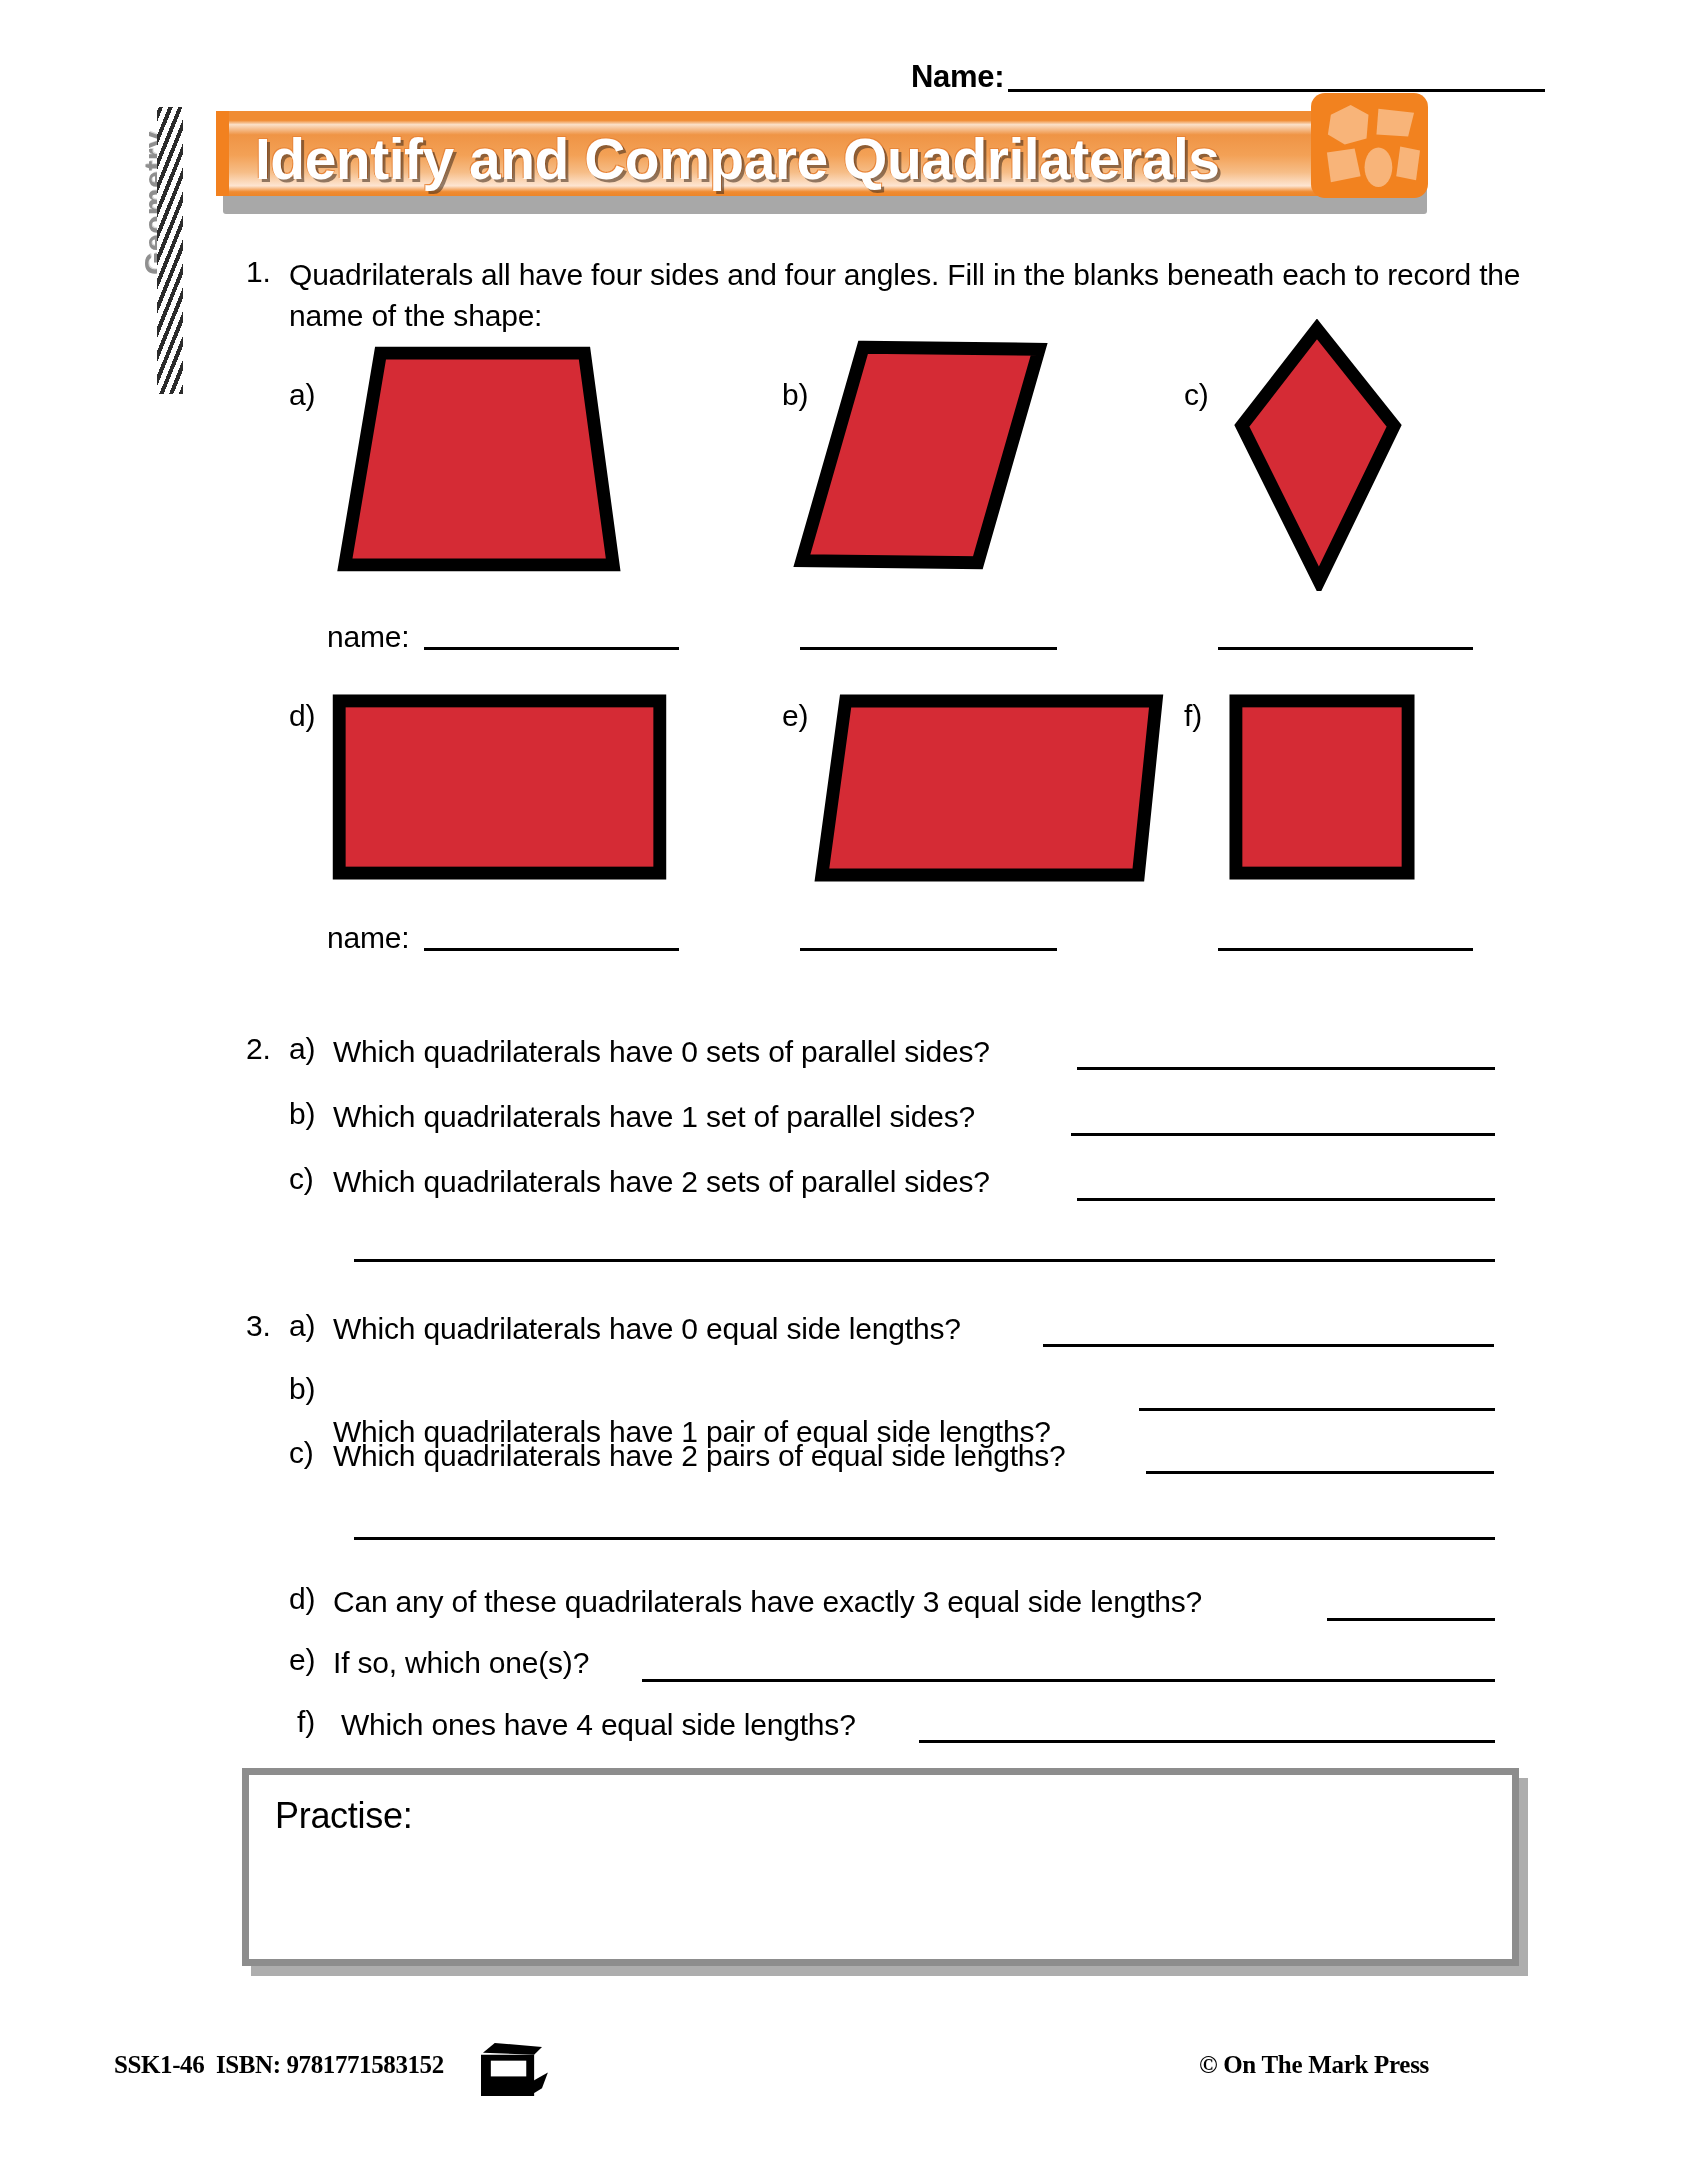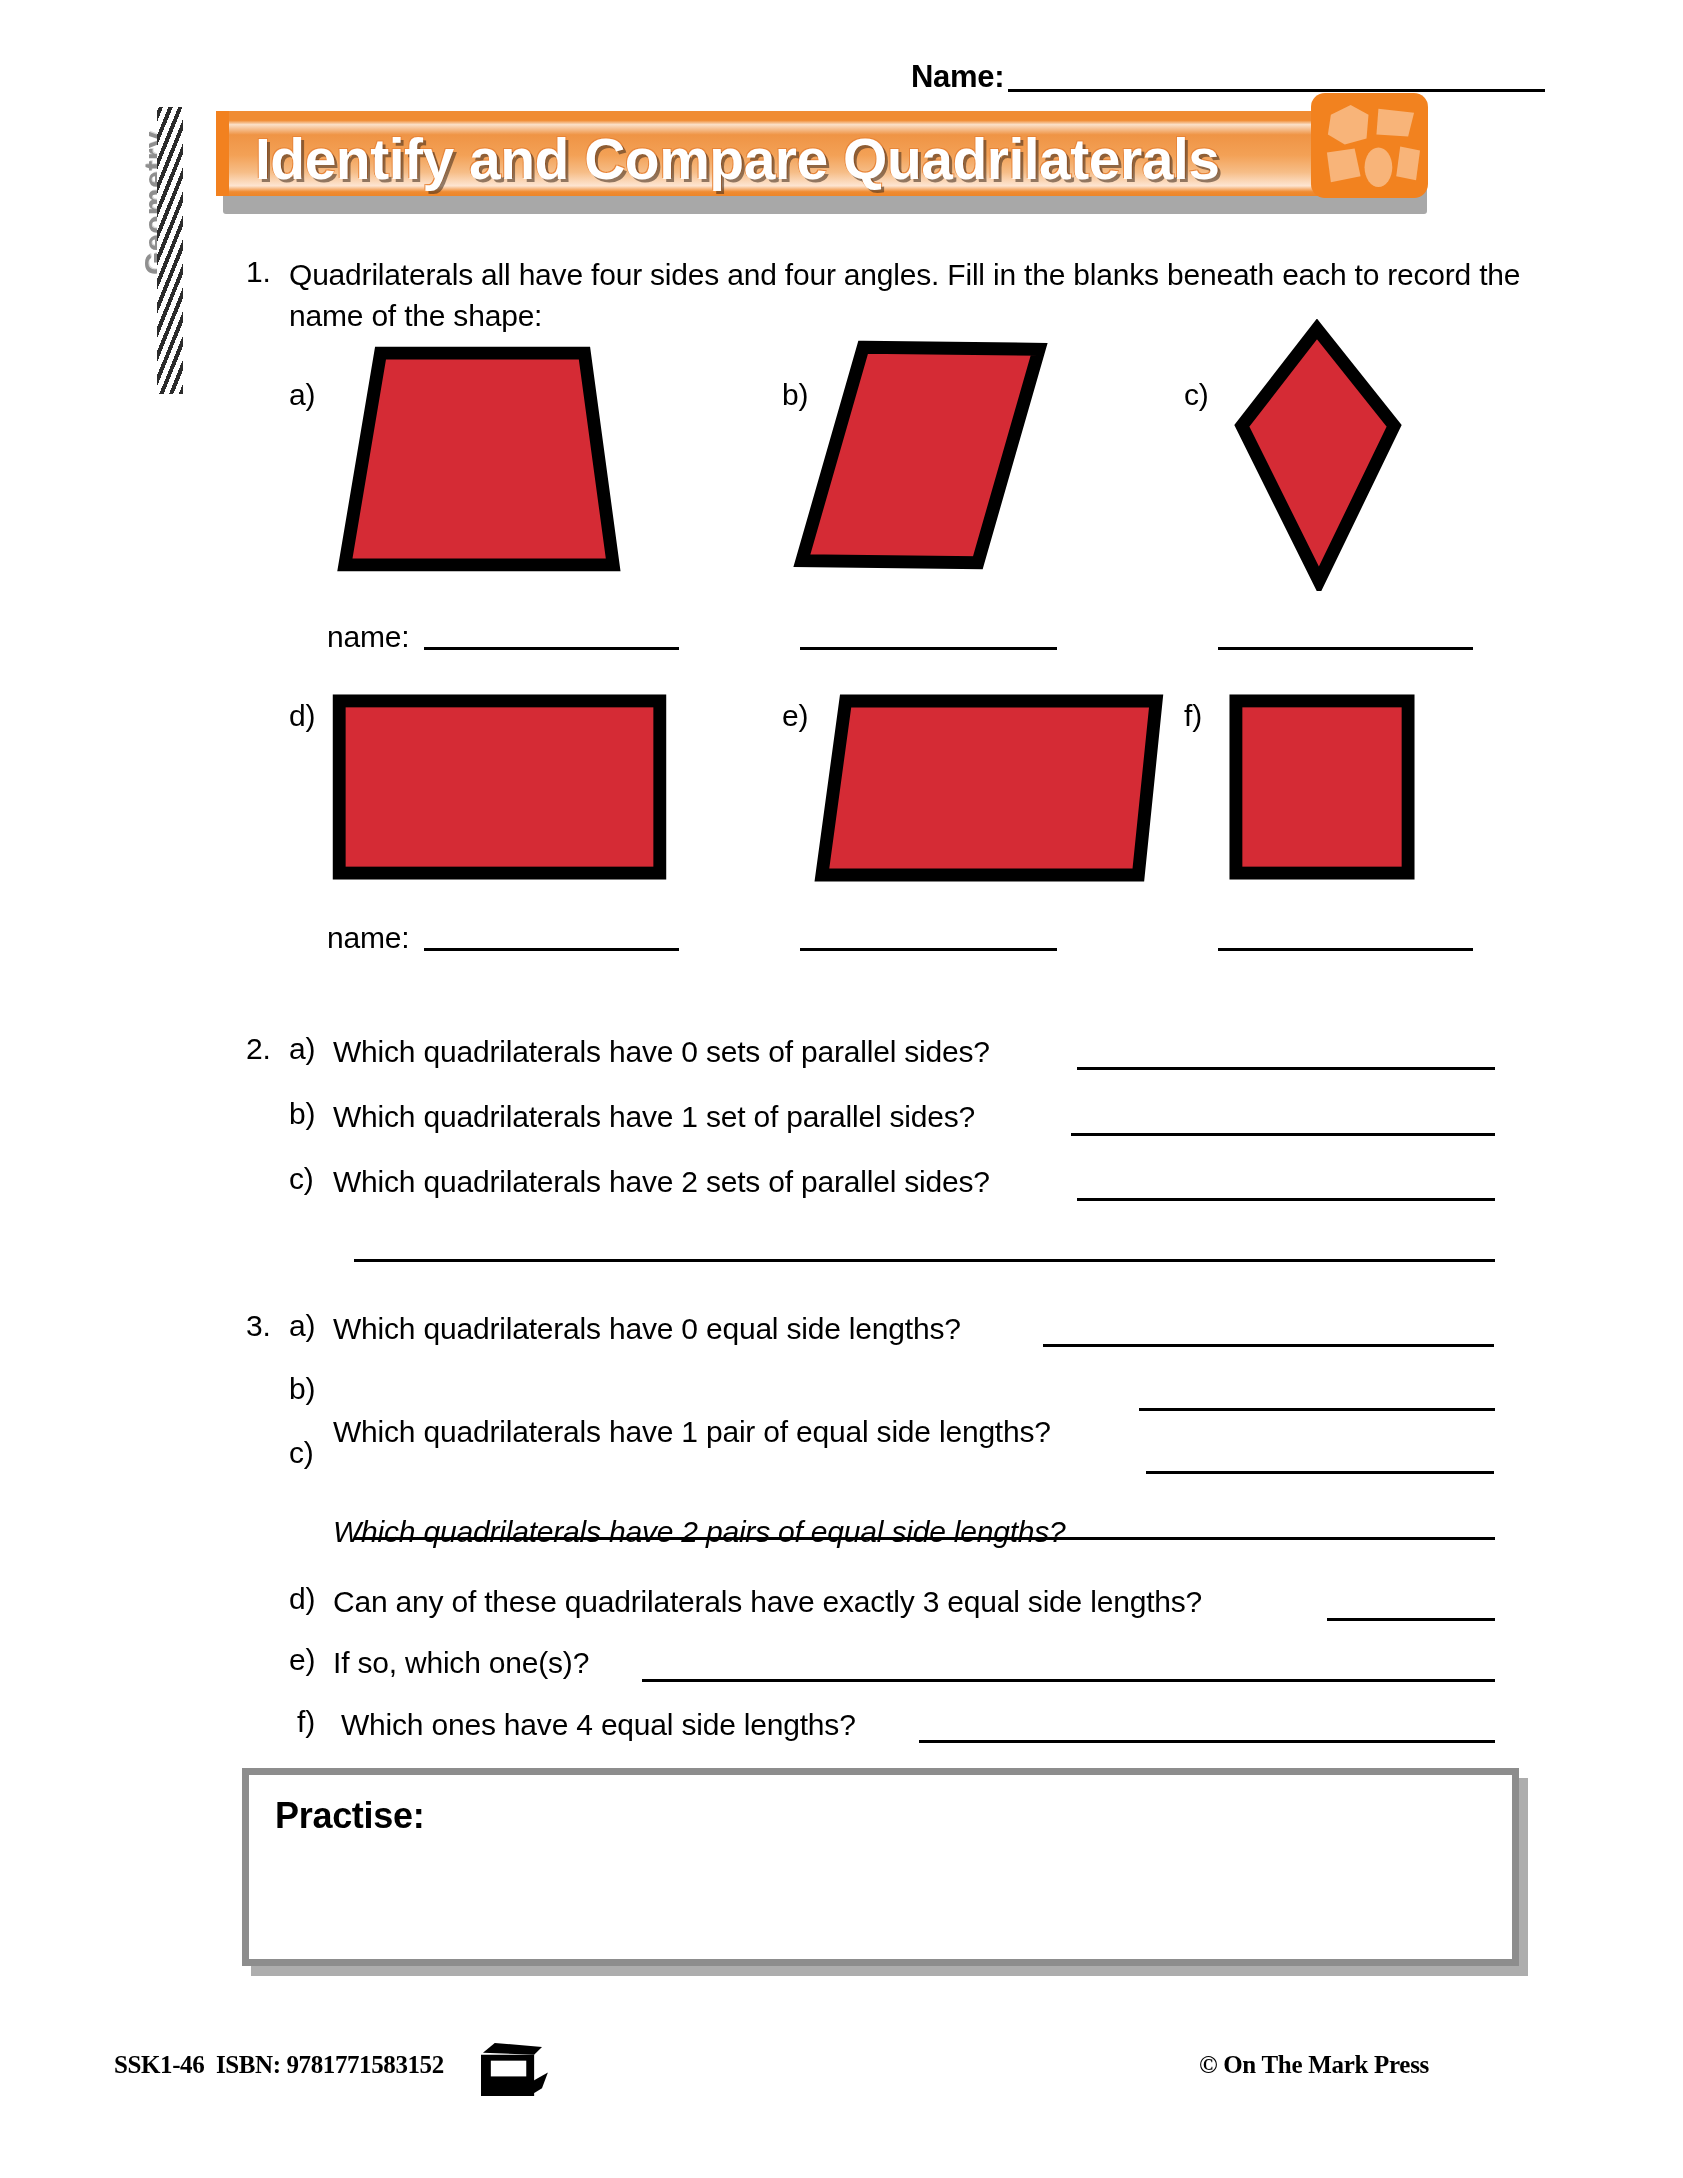--- a/index.html
+++ b/index.html
@@ -183,21 +183,21 @@
     width: 1277px;
     height: 198px;
     background: #ffffff;
     border: 7px solid #8d8d8d;
     box-sizing: border-box;
     padding: 20px 26px 0 26px;
   }
   .practise h2 {
     margin: 0 0 10px 0;
     font-size: 36px;
-    font-weight: bold;
+    font-weight: normal;
     letter-spacing: -0.3px;
   }
   .practise p {
     margin: 0;
     font-size: 29px;
     line-height: 1.38;
     letter-spacing: -0.2px;
   }
 
   
@@ -348,21 +348,21 @@
 
 <div class="qnum" style="left:289px; top:1309px;">a)</div>
 <div class="q" style="left:333px; top:1309px; white-space:nowrap;">Which quadrilaterals have 0 equal side lengths?</div>
 <div class="blank-row" style="left:1043px; top:1344px; width:451px;"></div>
 
 <div class="qnum" style="left:289px; top:1372px;">b)</div>
 <div class="q" style="left:333px; top:1372px; white-space:nowrap;margin-top:40px;">Which quadrilaterals have 1 pair of equal side lengths?</div>
 <div class="blank-row" style="left:1139px; top:1408px; width:356px;"></div>
 
 <div class="qnum" style="left:289px; top:1436px;">c)</div>
-<div class="q" style="left:333px; top:1512px; white-space:nowrap;font-style:italic;">Which quadrilaterals have 2 pairs of equal side lengths?</div>
+<div class="q" style="left:333px; top:1436px; white-space:nowrap;">Which quadrilaterals have 2 pairs of equal side lengths?</div>
 <div class="blank-row" style="left:1146px; top:1471px; width:348px;"></div>
 <div class="blank-row" style="left:354px; top:1537px; width:1141px;"></div>
 
 <div class="qnum" style="left:289px; top:1582px;">d)</div>
 <div class="q" style="left:333px; top:1582px; white-space:nowrap;">Can any of these quadrilaterals have exactly 3 equal side lengths?</div>
 <div class="blank-row" style="left:1327px; top:1618px; width:168px;"></div>
 
 <div class="qnum" style="left:289px; top:1643px;">e)</div>
 <div class="q" style="left:333px; top:1643px; white-space:nowrap;">If so, which one(s)?</div>
 <div class="blank-row" style="left:642px; top:1679px; width:853px;"></div>

